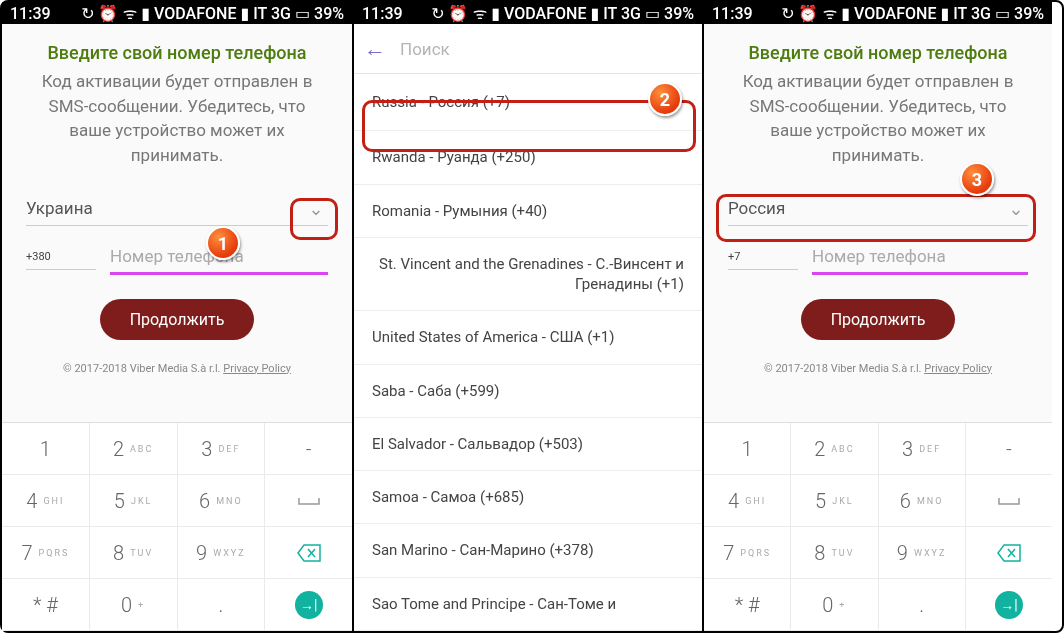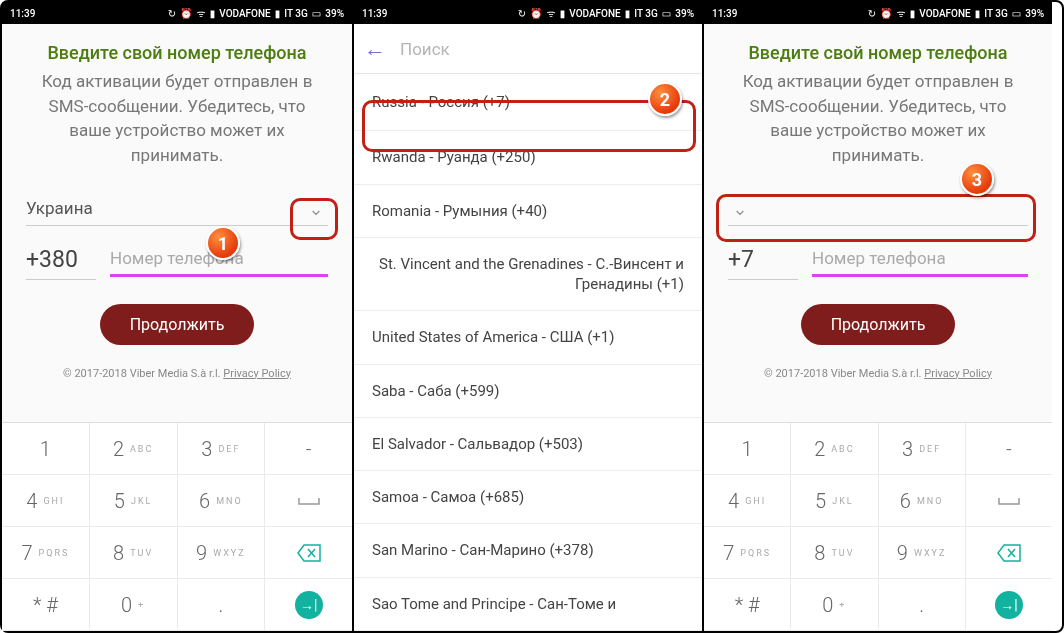--- a/index.html
+++ b/index.html
@@ -30,21 +30,21 @@
 
   
   .status-bar {
     height: 22px;
     background: #000;
     color: #fff;
     display: flex;
     align-items: center;
     justify-content: space-between;
     padding: 0 8px;
-    font-size: 10px;
+    font-size: 16px;
     font-weight: 500;
   }
   .status-left, .status-right { display: flex; align-items: center; gap: 4px; }
   .status-right span { display: inline-flex; align-items: center; }
 
   
   .content { padding: 18px 24px 0 24px; text-align: center; }
   .title {
     color: #4d7c0f;
     font-size: 18px;
@@ -77,21 +77,21 @@
     display: flex;
     align-items: center;
     gap: 14px;
     text-align: left;
     margin-bottom: 24px;
   }
   .code-box {
     width: 70px;
     border-bottom: 1px solid #ccc;
     color: #444;
-    font-size: 23px;
+    font-size: 11px;
     padding: 6px 0;
   }
   .number-box {
     flex: 1;
     border-bottom: 3px solid #d946ef;
     color: #aaa;
     font-size: 17px;
     padding: 6px 0;
   }
   .continue-btn {
@@ -390,20 +390,21 @@
         <span>▭</span>
         <span>39%</span>
       </div>
     </div>
 
     <div class="content">
       <div class="title">Введите свой номер телефона</div>
       <div class="subtitle">Код активации будет отправлен в SMS-сообщении. Убедитесь, что ваше устройство может их принимать.</div>
 
       <div class="country-row">
+        <div class="country-text">Россия</div>
         <div class="chevron">⌄</div>
       </div>
 
       <div class="phone-row">
         <div class="code-box">+7</div>
         <div class="number-box">Номер телефона</div>
       </div>
 
       <div class="continue-btn">Продолжить</div>
 

